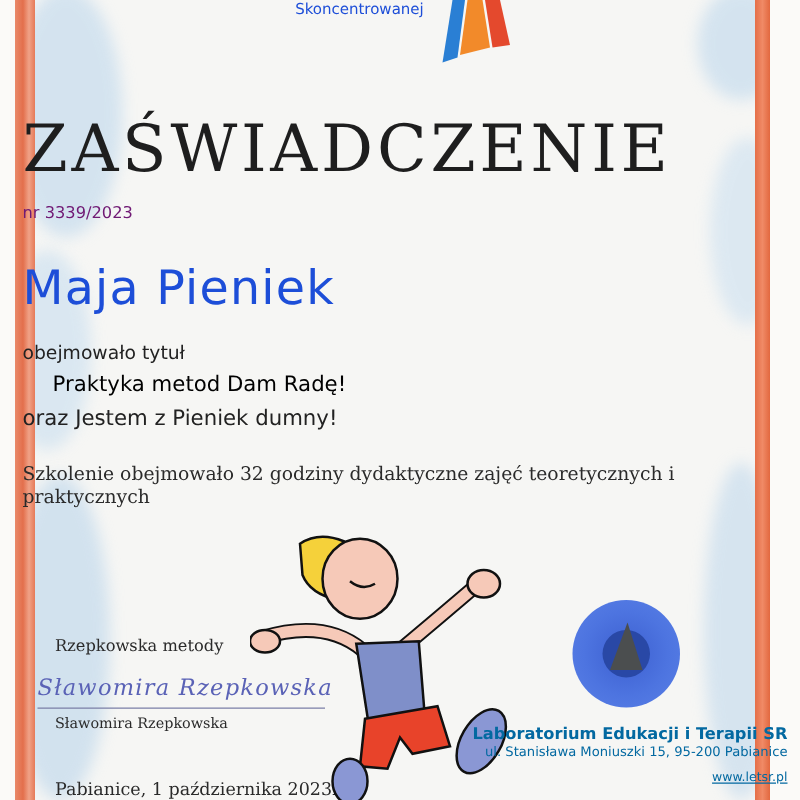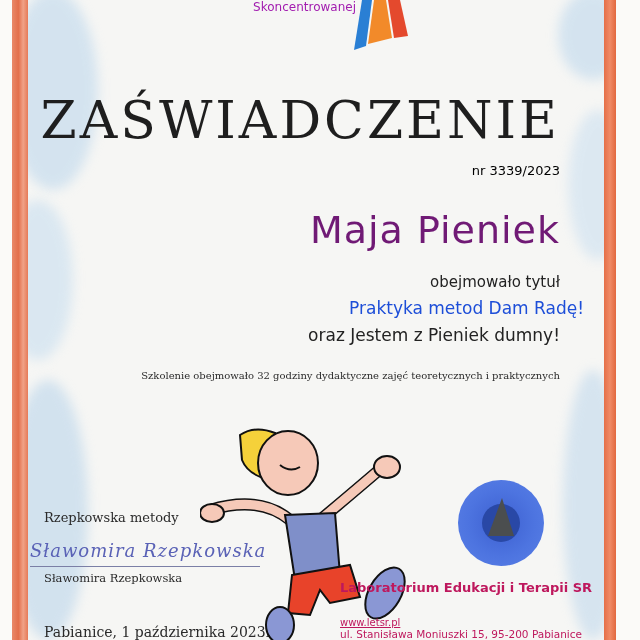--- a/index.html
+++ b/index.html
@@ -9,45 +9,45 @@
     font-family: "DejaVu Sans", sans-serif;
   }
   .frame-left { position: absolute; left: 12px; top: 0; width: 16px; height: 640px;
     background: linear-gradient(90deg, #e9896a 0%, #e36f4c 40%, #f0a287 70%, #e67a58 100%); }
   .frame-right { position: absolute; left: 604px; top: 0; width: 12px; height: 640px;
     background: linear-gradient(90deg, #e56f48 0%, #f08a66 50%, #e2683f 100%); }
   .outside-right { position: absolute; left: 616px; top: 0; width: 24px; height: 640px; background: #fbfaf8; }
   .outside-left { position: absolute; left: 0; top: 0; width: 12px; height: 640px; background: #fbfaf8; }
   .paper { position: absolute; left: 28px; top: 0; width: 576px; height: 640px; background: #f6f6f4; overflow: hidden; }
   .wc { position: absolute; border-radius: 50%; filter: blur(6px); opacity: 0.55; }
-  .center { position: absolute; left: 36px; width: 524px; text-align: right; }
-  .logo-text { position: absolute; left: 224px; top: 0; width: 132px; text-align: right;
-    font-size: 12px; line-height: 14px; color: #a21caf; }
+  .center { position: absolute; left: 18px; width: 524px; text-align: left; }
+  .logo-text { position: absolute; left: 207px; top: 0; width: 132px; text-align: right;
+    font-size: 12px; line-height: 14px; color: #1d4ed8; }
   .title { top: 90px; font-family: "DejaVu Serif", serif; font-size: 52px; letter-spacing: 3px; color: #1e1e1e; font-weight: normal; }
-  .number { top: 163px; font-size: 13px; color: #000000; }
-  .name { top: 208px; font-size: 38px; color: #701a75; letter-spacing: 1px; }
+  .number { top: 163px; font-size: 13px; color: #701a75; }
+  .name { top: 208px; font-size: 38px; color: #1d4ed8; letter-spacing: 1px; }
   .line1 { top: 273px; font-size: 15px; color: #222; }
-  .line2 { top: 298px; font-size: 17px; color: #1d4ed8; padding-left: 24px; }
+  .line2 { top: 298px; font-size: 17px; color: #000000; padding-left: 24px; }
   .line3 { top: 325px; font-size: 17px; color: #222; }
-  .course { top: 370px; font-family: "DejaVu Serif", serif; font-size: 10px; color: #2a2a2a; }
+  .course { top: 370px; font-family: "DejaVu Serif", serif; font-size: 15px; color: #2a2a2a; }
   .left-block { position: absolute; left: 44px; font-family: "DejaVu Serif", serif; color: #2a2a2a; }
   .amb { top: 510px; font-size: 13px; }
   .signer { top: 571px; font-size: 11.5px; }
   .place { top: 624px; font-size: 14px; }
   .sig-line { position: absolute; left: 30px; top: 566px; width: 230px; height: 1px; background: #7b7fa6; }
   .sig-scribble { position: absolute; left: 30px; top: 540px; font-family: "DejaVu Serif", serif; font-style: italic;
     font-size: 18px; color: #5a62b6; letter-spacing: 1px; }
   .stamp { position: absolute; left: 458px; top: 480px; width: 86px; height: 86px; border-radius: 50%;
     background: radial-gradient(circle, #3c5fd0 0%, #4d74e0 55%, #5a80e6 100%); }
   .stamp-inner { position: absolute; left: 24px; top: 24px; width: 38px; height: 38px; border-radius: 50%; background: #2948a6; }
   .stamp-ship { position: absolute; left: 30px; top: 18px; width: 0; height: 0;
     border-left: 14px solid transparent; border-right: 12px solid transparent; border-bottom: 38px solid #4b4e4f; }
-  .lab { position: absolute; left: 340px; width: 290px; text-align: left; color: #be185d; font-weight: bold; }
+  .lab { position: absolute; left: 340px; width: 290px; text-align: right; color: #0369a1; font-weight: bold; }
   .lab-name { top: 580px; font-size: 13px; }
-  .lab-addr { top: 628px; font-size: 10.5px; font-weight: normal; }
+  .lab-addr { top: 596px; font-size: 10.5px; font-weight: normal; }
   .lab-www { top: 617px; font-size: 10px; font-weight: normal; text-decoration: underline; }
 </style>
 </head>
 <body>
 
 <div class="outside-left"></div>
 <div class="frame-left"></div>
 <div class="paper">
   <div class="wc" style="left:-20px;top:-10px;width:90px;height:200px;background:#b9d5ec;"></div>
   <div class="wc" style="left:-25px;top:200px;width:70px;height:160px;background:#c4dcef;"></div>

